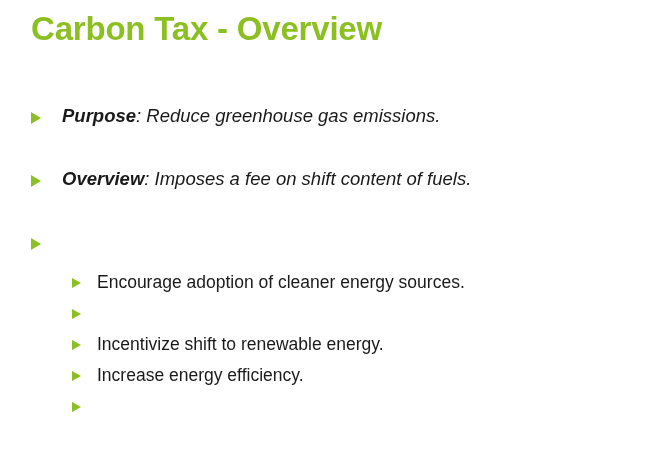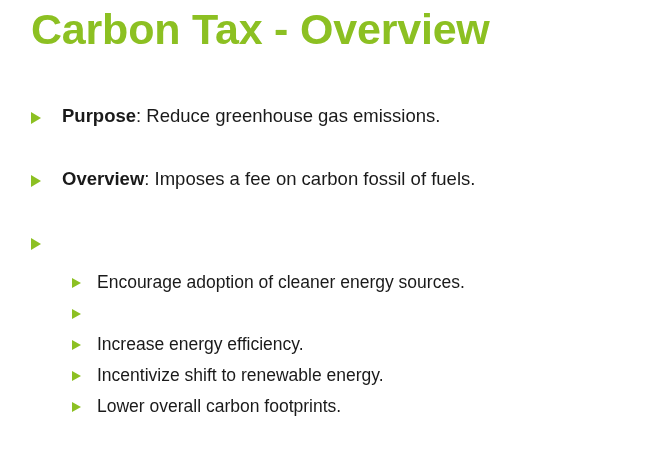--- a/index.html
+++ b/index.html
@@ -22,21 +22,21 @@
     height: 472px;
     background: #ffffff;
     box-sizing: border-box;
   }
 
   
   .slide-title {
     position: absolute;
     left: 31px;
     top: 9px;
-    font-size: 43px;
+    font-size: 33px;
     font-weight: bold;
     color: #8CC022;
     letter-spacing: -0.2px;
     line-height: 40px;
     white-space: nowrap;
   }
 
   
   .body-list {
     position: absolute;
@@ -49,20 +49,21 @@
     position: relative;
     display: flex;
     align-items: flex-start;
   }
 
   
   .lvl1 {
     padding-left: 31px;
     min-height: 31px;
     margin-bottom: 32px;
+    font-style: italic;
   }
   .lvl1:last-child { margin-bottom: 0; }
 
   .lvl1 .marker {
     flex: 0 0 auto;
     width: 31px;
     font-size: 15px;
     line-height: 24px;
     color: #8CC022;
     position: relative;
@@ -145,21 +146,21 @@
       <span class="bullet-text">
         <span class="lead">Purpose</span><span>: Reduce greenhouse gas emissions.</span>
       </span>
     </div>
 
     <div class="bullet-row lvl1">
       <span class="marker">
         <span class="tri"></span>
       </span>
       <span class="bullet-text">
-        <span class="lead">Overview</span><span>: Imposes a fee on carbon fossil of fuels.</span>
+        <span class="lead">Overview</span><span>: Imposes a fee on shift content of fuels.</span>
       </span>
     </div>
 
     <div class="bullet-row lvl1 goals-group">
       <span class="marker">
         <span class="tri"></span>
       </span>
     </div>
 
     <div class="sub-list">
@@ -174,34 +175,33 @@
       <div class="bullet-row lvl2">
         <span class="marker">
           <span class="tri"></span>
         </span>
       </div>
 
       <div class="bullet-row lvl2">
         <span class="marker">
           <span class="tri"></span>
         </span>
+        <span class="bullet-text">Incentivize shift to renewable energy.</span>
+      </div>
+
+      <div class="bullet-row lvl2">
+        <span class="marker">
+          <span class="tri"></span>
+        </span>
         <span class="bullet-text">Increase energy efficiency.</span>
       </div>
 
       <div class="bullet-row lvl2">
         <span class="marker">
           <span class="tri"></span>
         </span>
-        <span class="bullet-text">Incentivize shift to renewable energy.</span>
-      </div>
-
-      <div class="bullet-row lvl2">
-        <span class="marker">
-          <span class="tri"></span>
-        </span>
-        <span class="bullet-text">Lower overall carbon footprints.</span>
       </div>
 
     </div>
 
   </div>
 
 </div>
 
 </body></html>

